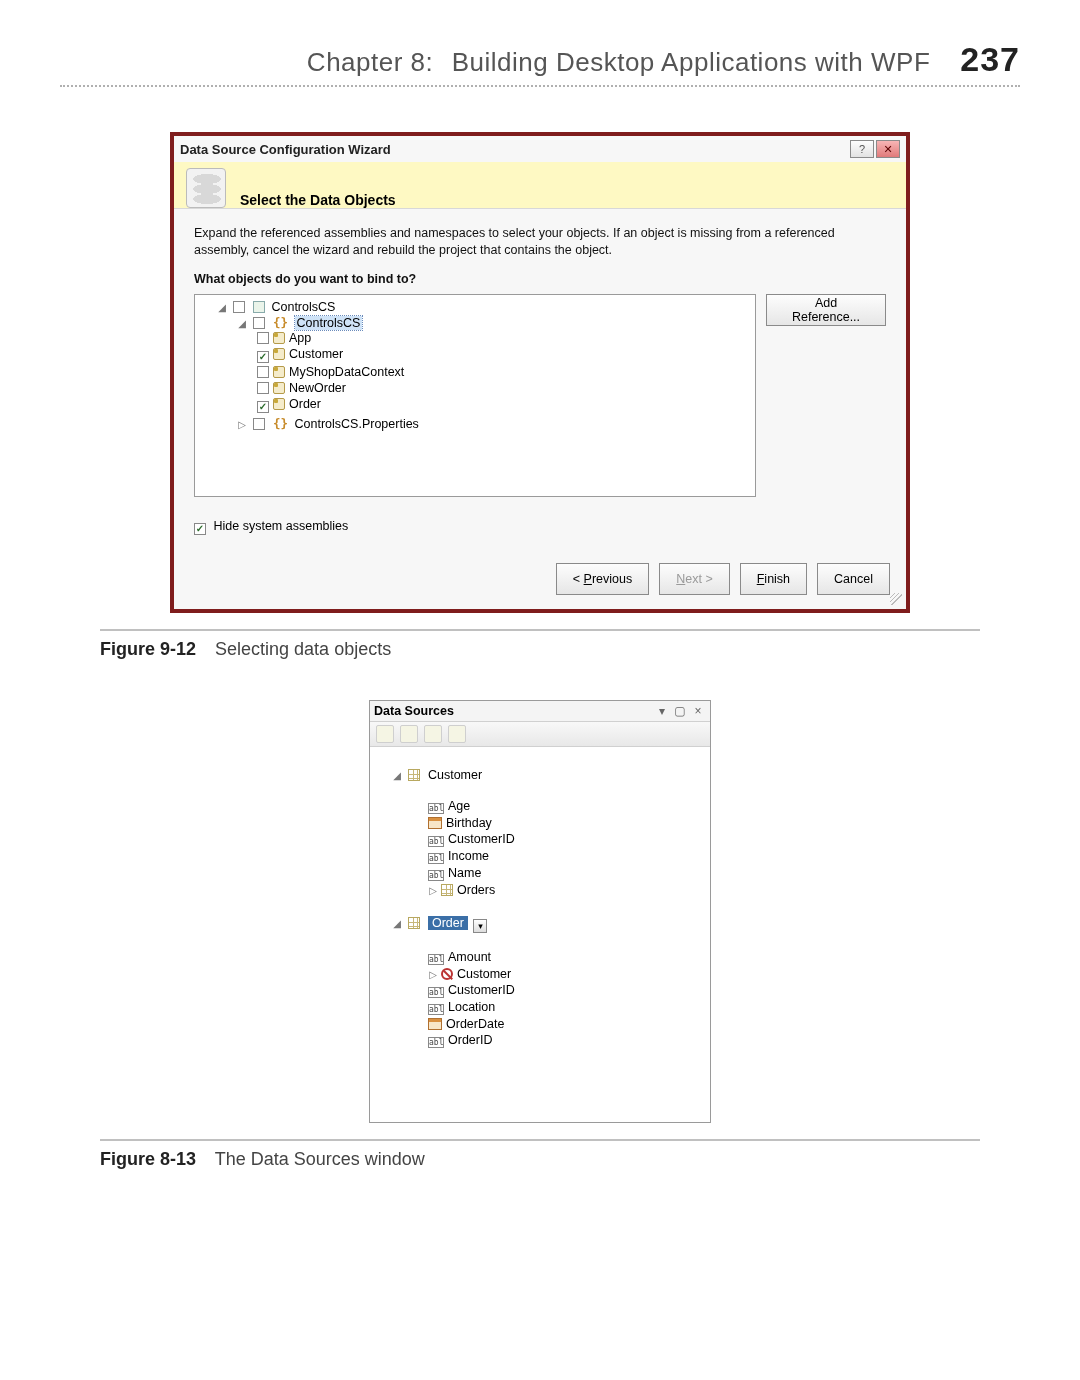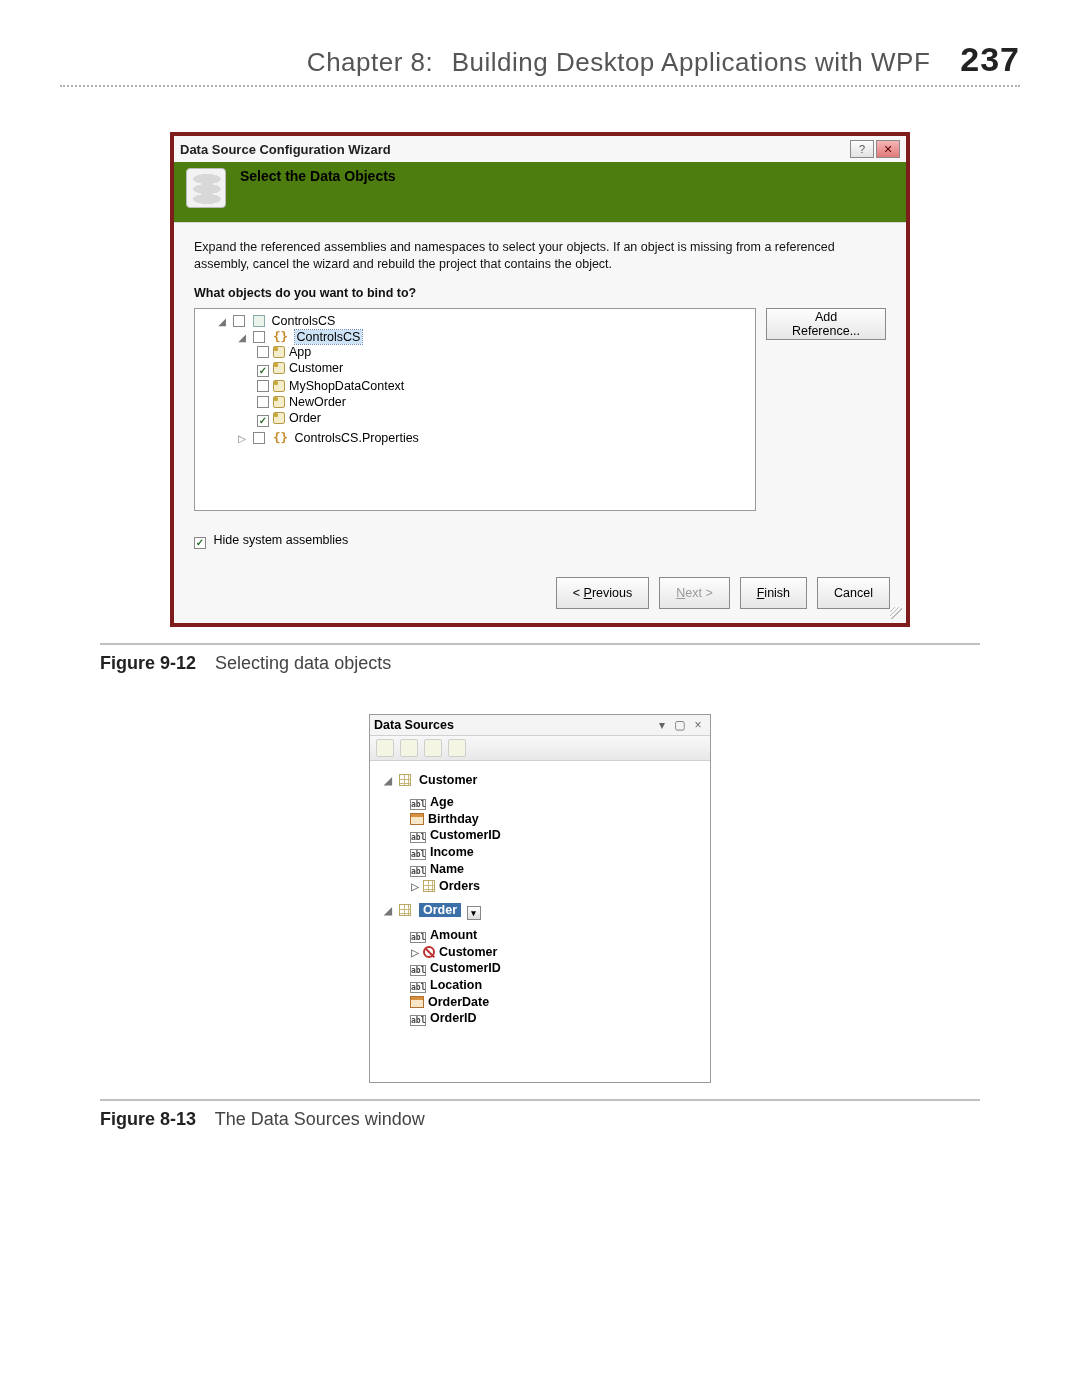--- a/index.html
+++ b/index.html
@@ -57,23 +57,23 @@
     border: 1px solid #8a8a8a;
     background: linear-gradient(#fdfdfd,#e2e2e2);
     margin-left: 2px;
     font-size: 11px; text-align: center; line-height: 16px;
     color: #555;
   }
   .win-btn.close { background: linear-gradient(#f7b5b5,#e07a7a); color: #5a0000; }
 
   .dialog .head-banner {
     display: flex;
-    align-items: flex-start;
-    padding: 6px 12px 14px 12px;
-    background: #4d7c0f;
+    align-items: flex-end;
+    padding: 6px 12px 0 12px;
+    background: #fef9c3;
     border-bottom: 1px solid #d8d8d8;
   }
   .head-banner .db-ico {
     width: 40px; height: 40px;
     border: 1px solid #bbb;
     border-radius: 4px;
     background:
       radial-gradient(ellipse 14px 5px at 20px 10px,#d8d8d8 0 100%,transparent 0),
       radial-gradient(ellipse 14px 5px at 20px 20px,#d8d8d8 0 100%,transparent 0),
       radial-gradient(ellipse 14px 5px at 20px 30px,#d8d8d8 0 100%,transparent 0),
@@ -164,21 +164,21 @@
   .panel .p-title .spacer{flex:1;}
   .mini-btn{ width:16px;height:14px;border:0;background:transparent;color:#666;font-size:12px;padding:0;margin-left:2px;}
   .panel .p-toolbar{
     display:flex; gap:6px;
     padding:3px 6px;
     background:linear-gradient(#f8f8f8,#e8e8e8);
     border-bottom:1px solid #d0d0d0;
   }
   .tb-ico{width:18px;height:18px;border:1px solid #cfcfcf;background:#f5f5e4;border-radius:2px;}
   .panel .p-body{ padding:4px 6px 40px 6px; }
-  .panel ul{list-style:none;margin:7px;padding-left:0;font-weight:bold;}
+  .panel ul{list-style:none;margin:16px;padding-left:0;}
   .panel li{padding:1px 0;white-space:nowrap;}
   .panel li ul{padding-left:20px;}
   .i-grid{display:inline-block;width:12px;height:12px;margin-right:4px;vertical-align:-2px;
           background:
             linear-gradient(#c7b77a,#c7b77a) 0 4px/12px 1px no-repeat,
             linear-gradient(#c7b77a,#c7b77a) 0 8px/12px 1px no-repeat,
             linear-gradient(#c7b77a,#c7b77a) 4px 0/1px 12px no-repeat,
             linear-gradient(#c7b77a,#c7b77a) 8px 0/1px 12px no-repeat,
             #fff;
           border:1px solid #b8a860;}

